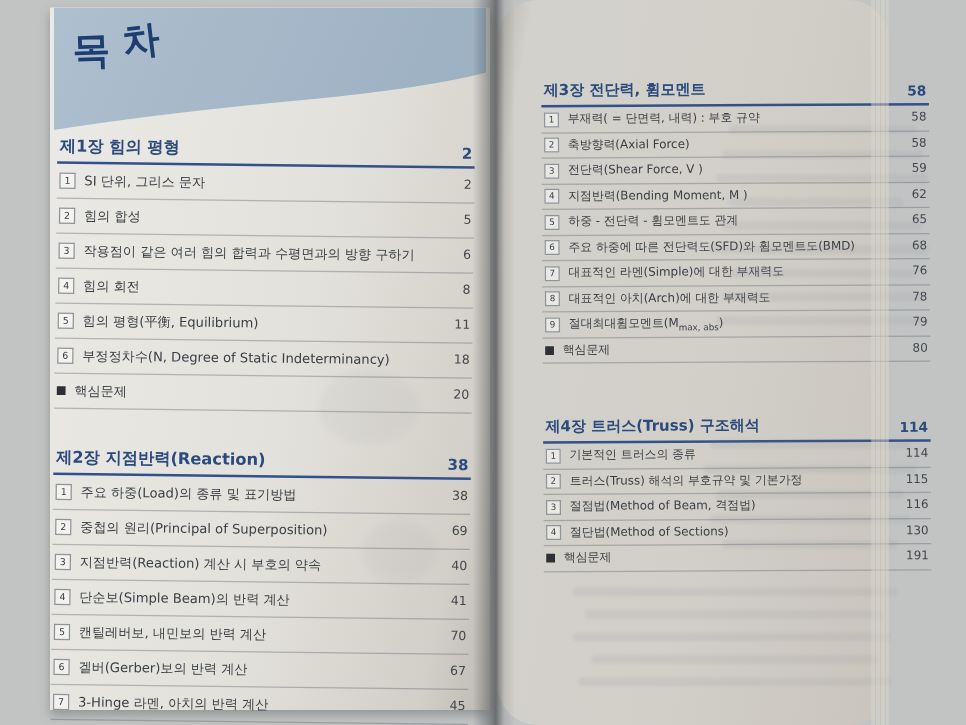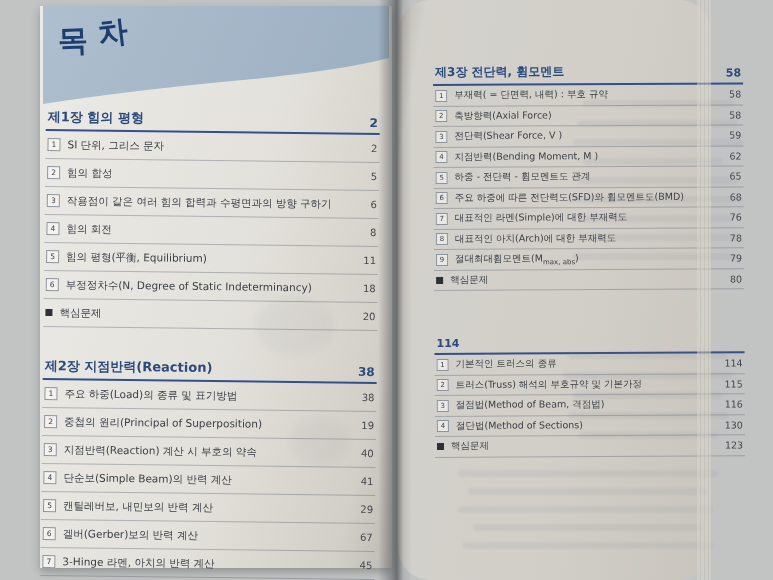--- a/index.html
+++ b/index.html
@@ -157,36 +157,36 @@
             <span class="ch-page">38</span>
           </div>
           <div class="toc-row">
             <span class="num-box">1</span>
             <span class="row-label"><span>주요 하중(Load)의 종류 및 표기방법</span></span>
             <span class="row-page">38</span>
           </div>
           <div class="toc-row">
             <span class="num-box">2</span>
             <span class="row-label"><span>중첩의 원리(Principal of Superposition)</span></span>
-            <span class="row-page">19</span>
+            <span class="row-page">69</span>
           </div>
           <div class="toc-row">
             <span class="num-box">3</span>
             <span class="row-label"><span>지점반력(Reaction) 계산 시 부호의 약속</span></span>
             <span class="row-page">40</span>
           </div>
           <div class="toc-row">
             <span class="num-box">4</span>
             <span class="row-label"><span>단순보(Simple Beam)의 반력 계산</span></span>
             <span class="row-page">41</span>
           </div>
           <div class="toc-row">
             <span class="num-box">5</span>
             <span class="row-label"><span>캔틸레버보, 내민보의 반력 계산</span></span>
-            <span class="row-page">29</span>
+            <span class="row-page">70</span>
           </div>
           <div class="toc-row">
             <span class="num-box">6</span>
             <span class="row-label"><span>겔버(Gerber)보의 반력 계산</span></span>
             <span class="row-page">67</span>
           </div>
           <div class="toc-row">
             <span class="num-box">7</span>
             <span class="row-label"><span>3-Hinge 라멘, 아치의 반력 계산</span></span>
             <span class="row-page">45</span>
@@ -251,20 +251,21 @@
             <span class="row-page">79</span>
           </div>
           <div class="toc-row">
             <span class="sum-box"></span>
             <span class="row-label"><span>핵심문제</span></span>
             <span class="row-page">80</span>
           </div>
         </div>
         <div class="ch-block">
           <div class="ch-head">
+            <span class="ch-title">제4장 트러스(Truss) 구조해석</span>
             <span class="ch-page">114</span>
           </div>
           <div class="toc-row">
             <span class="num-box">1</span>
             <span class="row-label"><span>기본적인 트러스의 종류</span></span>
             <span class="row-page">114</span>
           </div>
           <div class="toc-row">
             <span class="num-box">2</span>
             <span class="row-label"><span>트러스(Truss) 해석의 부호규약 및 기본가정</span></span>
@@ -276,21 +277,21 @@
             <span class="row-page">116</span>
           </div>
           <div class="toc-row">
             <span class="num-box">4</span>
             <span class="row-label"><span>절단법(Method of Sections)</span></span>
             <span class="row-page">130</span>
           </div>
           <div class="toc-row">
             <span class="sum-box"></span>
             <span class="row-label"><span>핵심문제</span></span>
-            <span class="row-page">123</span>
+            <span class="row-page">191</span>
           </div>
         </div>
       </div>
     <div id="ghosts">
         <div class="ghost" style="left: 185px; top: 100px; width: 150px;"></div>
         <div class="ghost" style="left: 180px; top: 120px; width: 160px;"></div>
         <div class="ghost" style="left: 175px; top: 139px; width: 170px;"></div>
         <div class="ghost" style="left: 185px; top: 158px; width: 140px;"></div>
         <div class="ghost" style="left: 180px; top: 177px; width: 160px;"></div>
         <div class="ghost" style="left: 170px; top: 196px; width: 175px;"></div>

